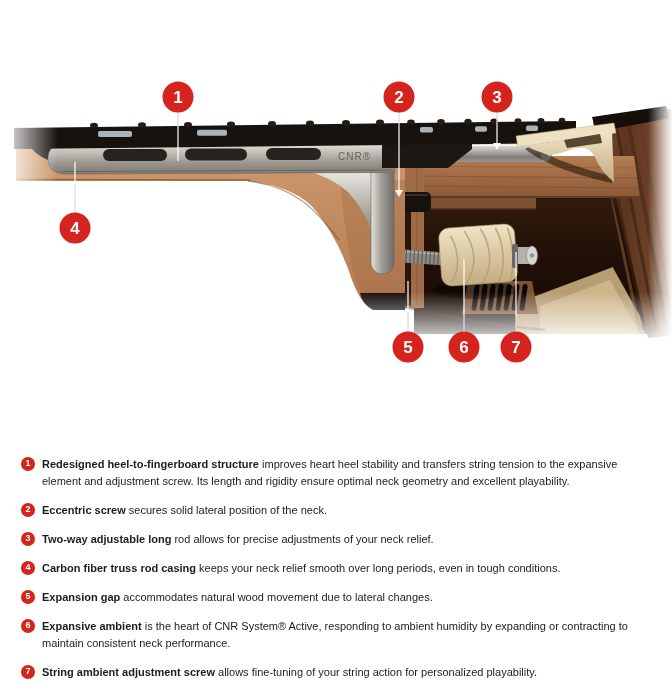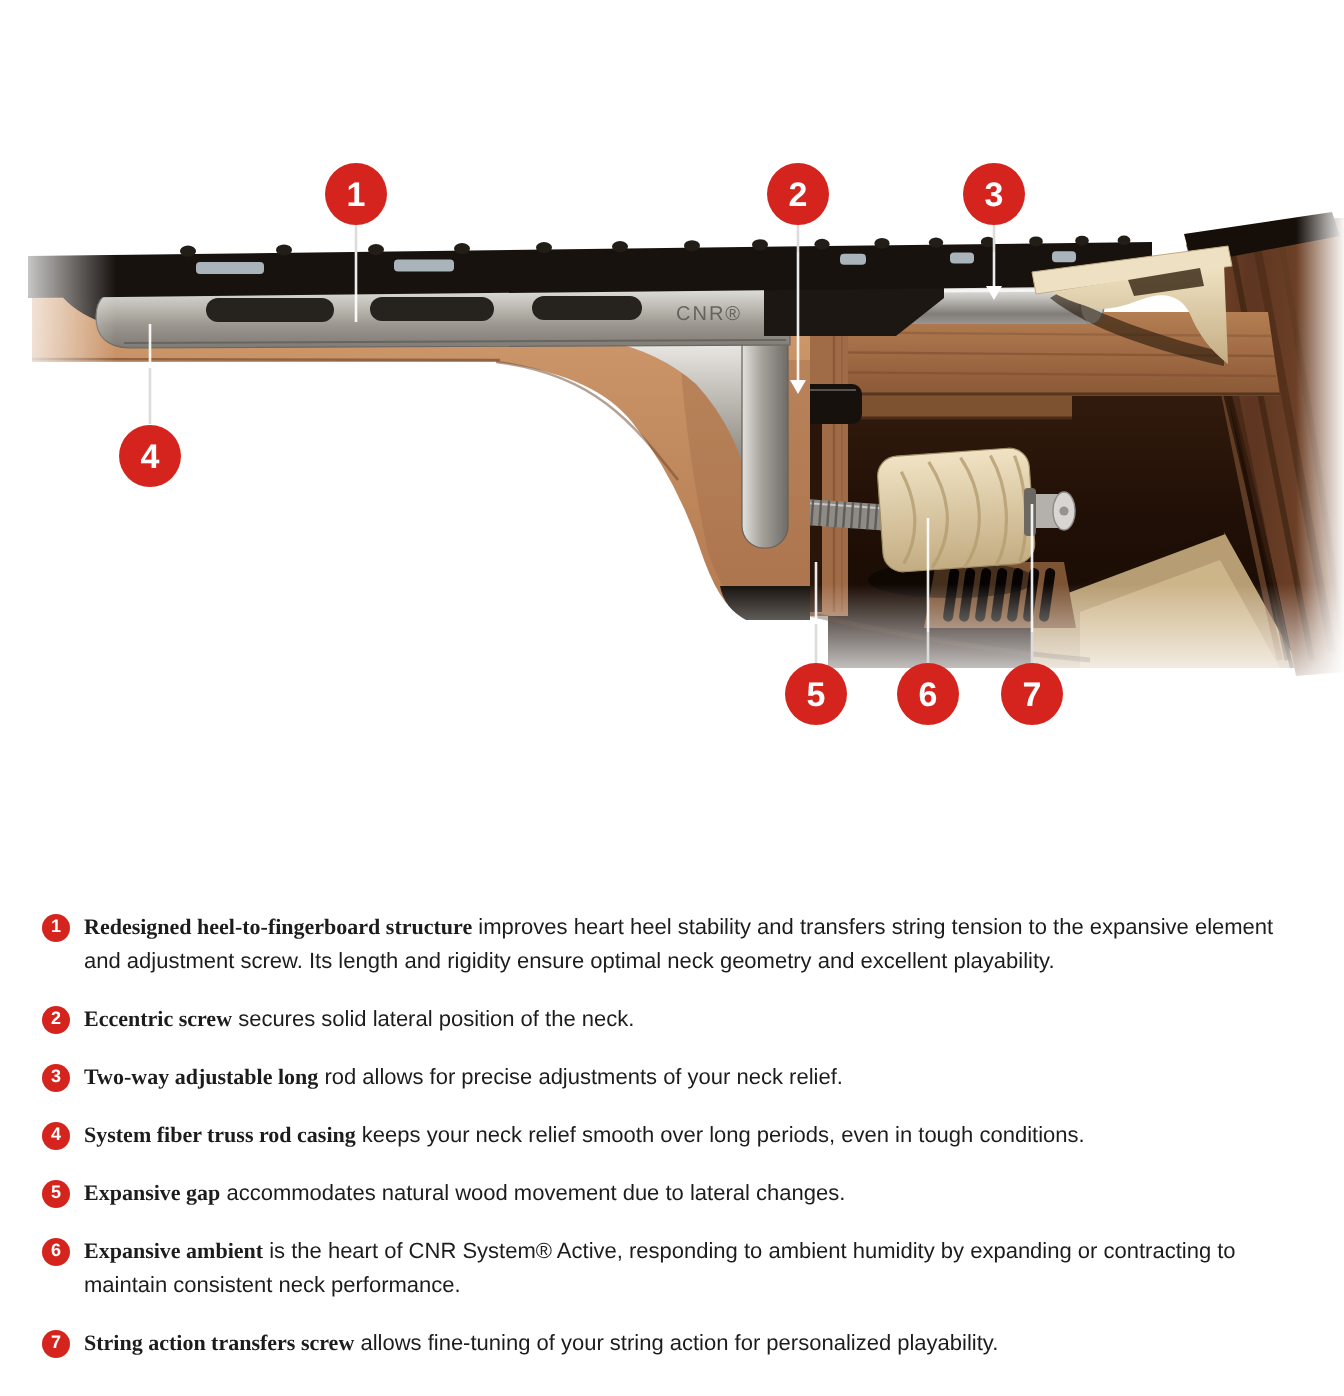--- a/index.html
+++ b/index.html
@@ -6,21 +6,21 @@
   body{width:672px;height:698px;font-family:"Liberation Sans",sans-serif;color:#1c1c1c;overflow:hidden;}
   .page{width:672px;height:698px;background:#fff;}
   .figure{width:672px;height:440px;position:relative;}
   .figure svg{display:block;}
   .legend{padding:16px 14px 0 21px;width:630px;box-sizing:content-box;}
   .legend-item{display:flex;gap:7px;margin-bottom:12px;font-size:11px;line-height:1.55;}
   .bullet{width:14px;height:14px;border-radius:50%;background:#d5241d;color:#fff;
           font-size:9px;font-weight:bold;display:flex;align-items:center;justify-content:center;
           flex:0 0 14px;margin-top:1px;}
   .t{flex:1;max-width:602px;}
-  .t b{font-weight:bold;font-family:Liberation Serif, serif;}
+  .t b{font-weight:bold;}
   .legend-item.narrow .t{max-width:428px;}
   .callout-num{font-size:17px;font-weight:bold;fill:#ffffff;text-anchor:middle;}
 </style>
 </head>
 <body>
 
 <div class="page">
 
   <div class="figure">
     <svg width="672" height="440" viewBox="0 0 672 440">
@@ -305,29 +305,29 @@
     <div class="legend-item">
       <span class="bullet" style="background-color: rgb(213, 36, 29);">2</span>
       <span class="t"><b>Eccentric screw</b><span> secures solid lateral position of the neck.</span></span>
     </div>
     <div class="legend-item">
       <span class="bullet" style="background-color: rgb(213, 36, 29);">3</span>
       <span class="t"><b>Two-way adjustable long</b><span> rod allows for precise adjustments of your neck relief.</span></span>
     </div>
     <div class="legend-item">
       <span class="bullet" style="background-color: rgb(213, 36, 29);">4</span>
-      <span class="t"><b>System fiber truss rod casing</b><span> keeps your neck relief smooth over long periods, even in tough conditions.</span></span>
+      <span class="t"><b>Carbon fiber truss rod casing</b><span> keeps your neck relief smooth over long periods, even in tough conditions.</span></span>
     </div>
     <div class="legend-item narrow">
       <span class="bullet" style="background-color: rgb(213, 36, 29);">5</span>
-      <span class="t"><b>Expansive gap</b><span> accommodates natural wood movement due to lateral changes.</span></span>
+      <span class="t"><b>Expansion gap</b><span> accommodates natural wood movement due to lateral changes.</span></span>
     </div>
     <div class="legend-item">
       <span class="bullet" style="background-color: rgb(213, 36, 29);">6</span>
       <span class="t"><b>Expansive ambient</b><span> is the heart of CNR System® Active, responding to ambient humidity by expanding or contracting to maintain consistent neck performance.</span></span>
     </div>
     <div class="legend-item">
       <span class="bullet" style="background-color: rgb(213, 36, 29);">7</span>
-      <span class="t"><b>String action transfers screw</b><span> allows fine-tuning of your string action for personalized playability.</span></span>
+      <span class="t"><b>String ambient adjustment screw</b><span> allows fine-tuning of your string action for personalized playability.</span></span>
     </div>
   </div>
 
 </div>
 
 </body></html>

